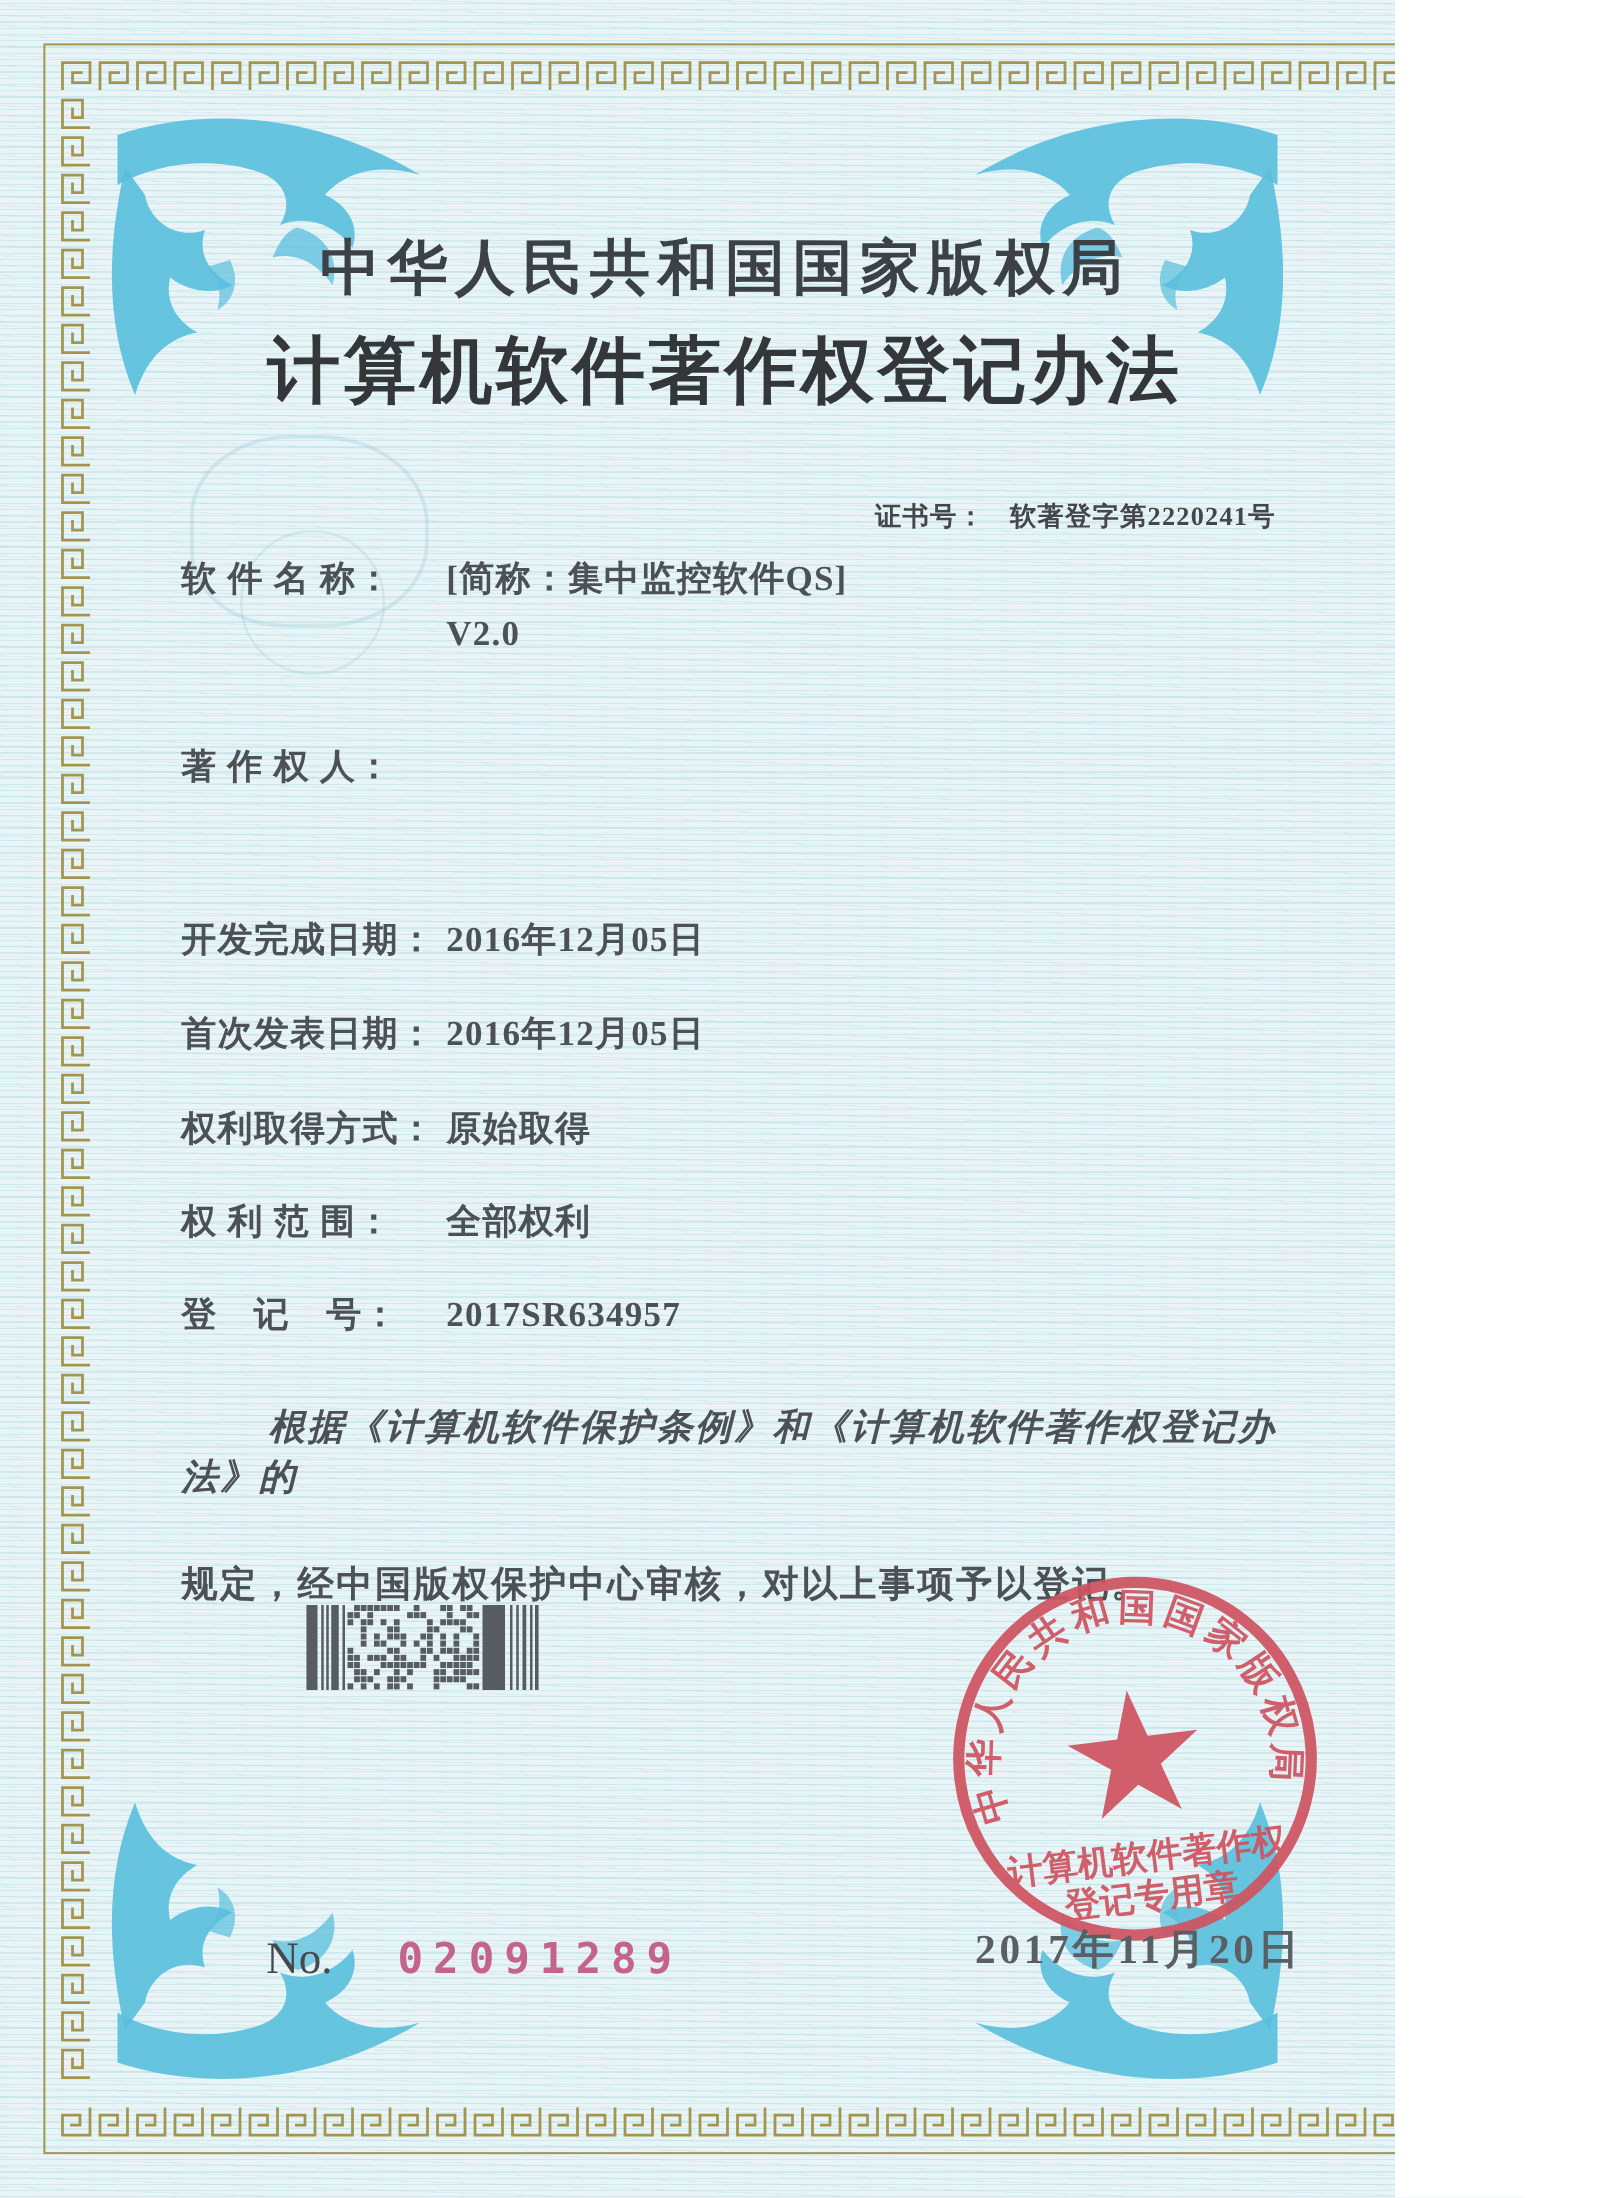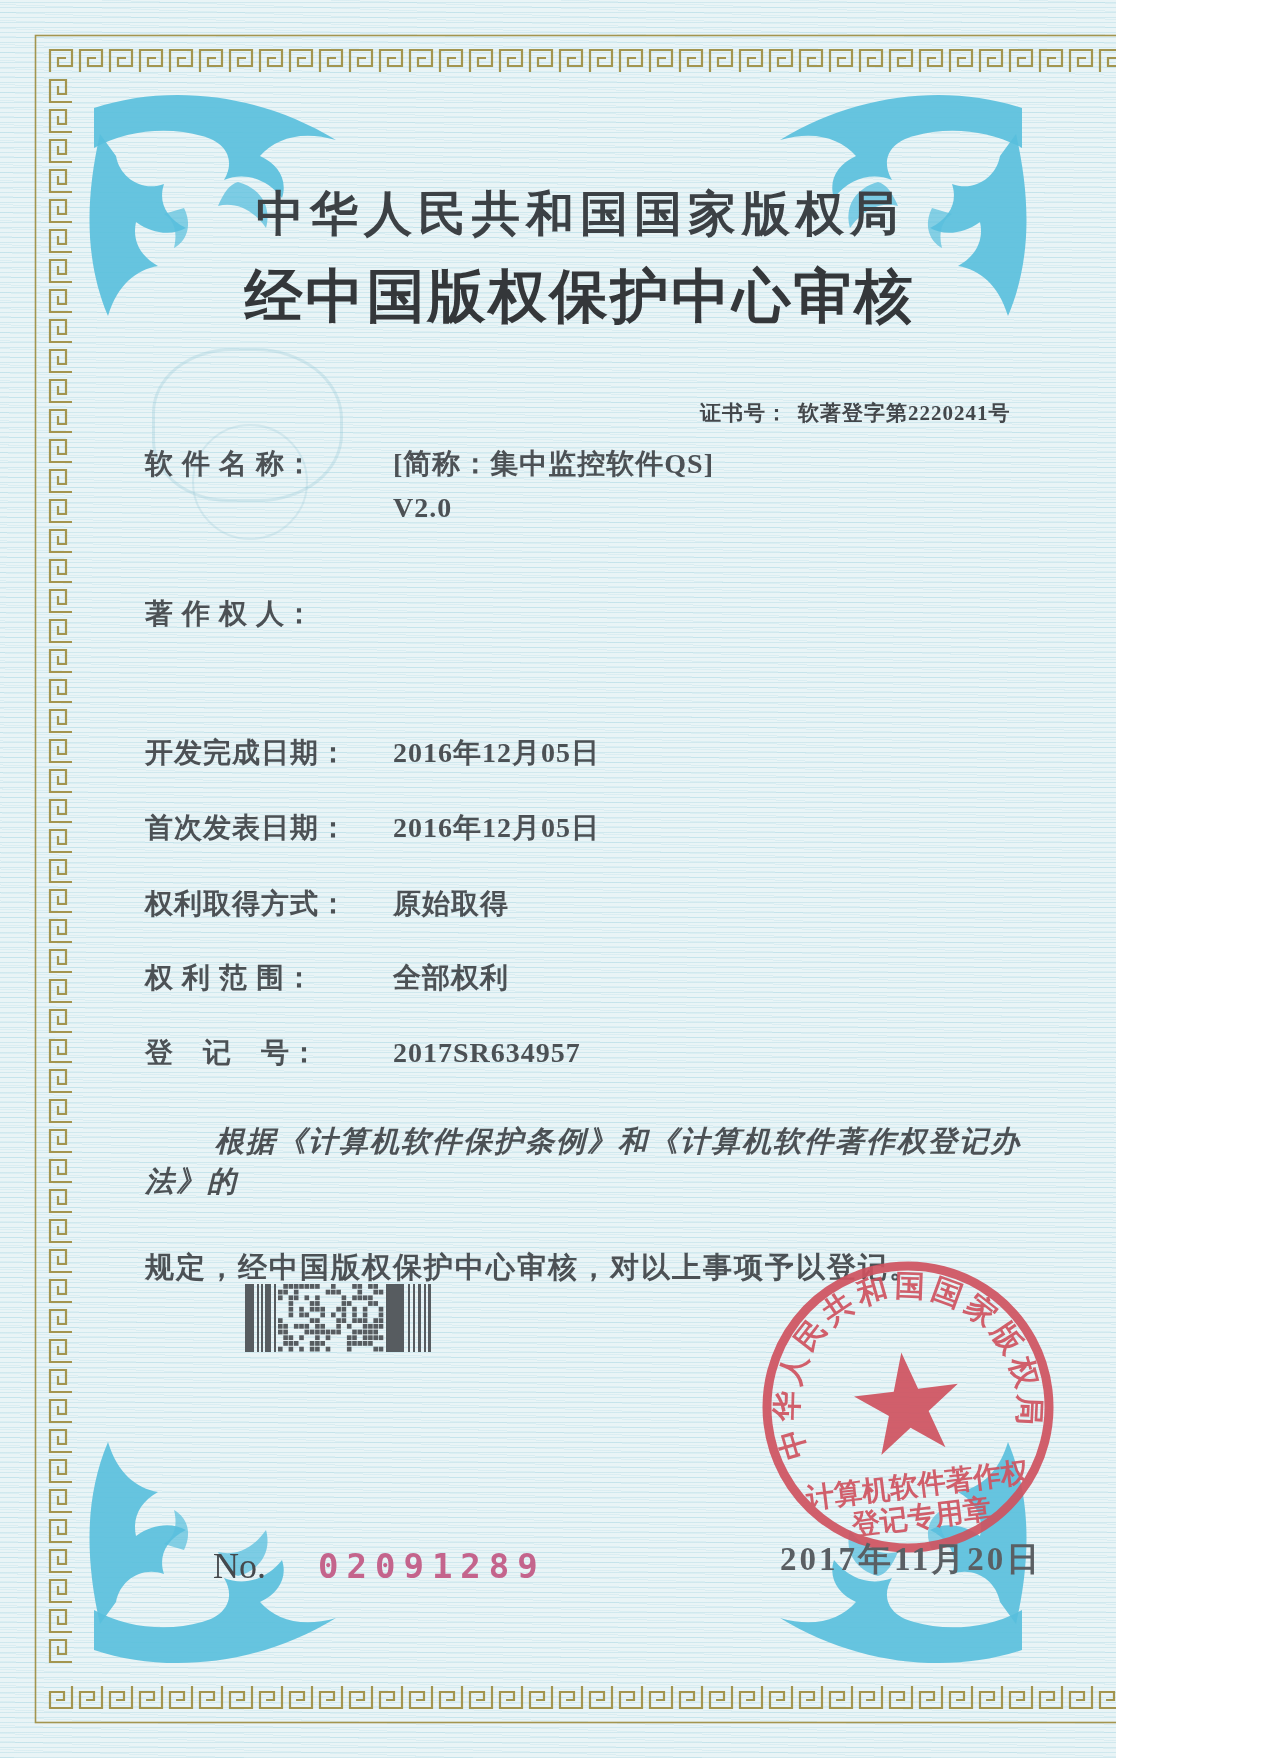--- a/index.html
+++ b/index.html
@@ -19,23 +19,23 @@
   .fl-br{right:86px; bottom:86px; transform:scale(-1,-1);}
   .emboss{position:absolute; left:152px; top:348px; width:185px; height:148px;
     border:3px solid rgba(150,198,212,.30); border-radius:42% 46% 44% 40%;}
   .emboss2{position:absolute; left:192px; top:424px; width:112px; height:112px;
     border:2px solid rgba(150,198,212,.26); border-radius:50%;}
   .authority{position:absolute; top:182px; left:0; width:1160px; text-align:center;
     font-size:48px; font-weight:700; letter-spacing:6px; color:#3c4145;}
   .cert-title{position:absolute; top:258px; left:0; width:1160px; text-align:center;
     font-size:58px; font-weight:700; letter-spacing:3px; color:#34373a;}
   .cert-no{position:absolute; top:399px; left:700px; font-size:21px; font-weight:700; color:#43474b; letter-spacing:1px;}
-  .cert-no .val{margin-left:10px;}
+  .cert-no .val{margin-left:20px;}
   .field{position:absolute; left:145px; display:flex; font-size:28px; font-weight:600;
-    color:#4c5155; letter-spacing:1px; line-height:1.15;gap:36px;}
+    color:#4c5155; letter-spacing:1px; line-height:1.15;}
   .field .lab{width:212px; flex:0 0 auto;}
   .field .val .vline{margin-bottom:12px;}
   .f0{top:448px;} .f1{top:598px;align-items:center;} .f2{top:737px;} .f3{top:812px;}
   .f4{top:888px;} .f5{top:962px;} .f6{top:1037px;}
   .statement{position:absolute; left:145px; top:1122px; width:905px;
     font-size:29px; font-weight:600; letter-spacing:2px; color:#4c5155;}
   .statement .l1{text-indent:70px; margin-bottom:46px;font-style:italic;}
   .barcode{position:absolute; left:245px; top:1284px;}
   .seal{position:absolute; left:757px; top:1256px; width:302px; height:302px; opacity:.92;}
   .issue-date{position:absolute; left:780px; top:1537px; font-size:33px; letter-spacing:3px;
@@ -269,21 +269,21 @@
       <path opacity=".9" d="M14,48 C-2,118 0,178 22,230 C32,198 50,184 72,180 C54,170 46,154 50,136 C66,148 86,150 100,142 C80,132 72,116 78,98 C56,106 34,92 30,70 Z"></path>
       <path opacity=".75" d="M152,96 C174,102 186,120 180,142 C166,122 148,116 132,120 C138,106 144,98 152,96 Z"></path>
       <path opacity=".7" d="M98,122 C106,138 102,154 88,162 C92,146 88,134 78,128 Z"></path>
     </g>
   </svg>
 
   <div class="emboss"></div>
   <div class="emboss2"></div>
 
   <div class="authority">中华人民共和国国家版权局</div>
-  <div class="cert-title">经中国版权保护中心审核</div>
+  <div class="cert-title">计算机软件著作权登记办法</div>
 
   <div class="cert-no">
     <span>证书号：</span><span class="val">软著登字第2220241号</span>
   </div>
 
   <div class="field f0">
     <span class="lab">软 件 名 称：</span>
     <span class="val">
       <div class="vline">[简称：集中监控软件QS]</div>
       <div class="vline">V2.0</div>

